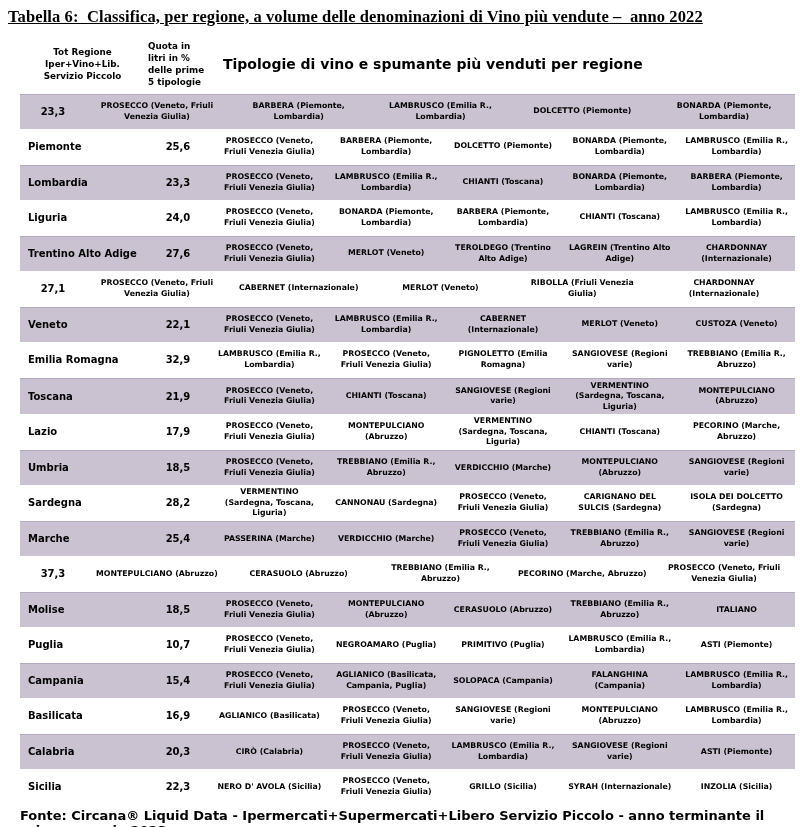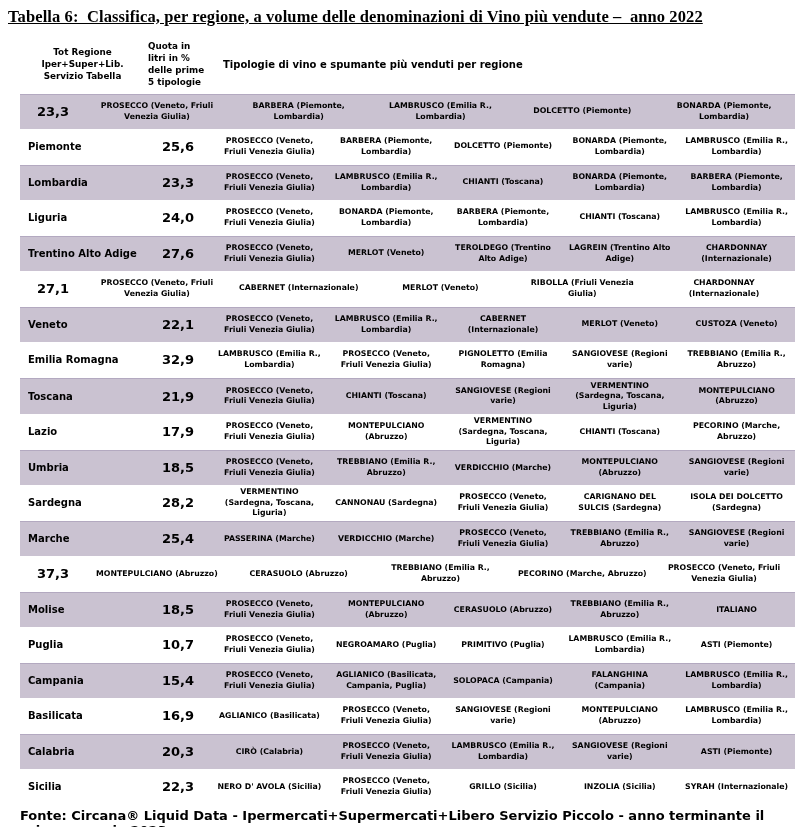--- a/index.html
+++ b/index.html
@@ -27,42 +27,42 @@
   .thead {
     display: flex;
     align-items: center;
     font-size: 8.8px;
     font-weight: bold;
     line-height: 1.35;
     padding: 4px 0 5px 0;
   }
   .th-region { width: 125px; text-align: center; padding: 0 4px; }
   .th-quota  { width: 66px;  padding: 0 3px; }
-  .th-wines  { flex: 1; text-align: left; padding-left: 12px; font-size: 10px; }
+  .th-wines  { flex: 1; text-align: left; padding-left: 12px; font-size: 14px; }
   .tbody { width: 100%; }
   .row {
     display: flex;
     align-items: stretch;
     min-height: 35.5px;
   }
   .row.band {
     background: var(--band, #cac2d1);
     border-top: 1px solid var(--band-border, #b3a9c0);
   }
   .cell { display: flex; align-items: center; }
   .c-region {
     width: 125px;
     font-size: 10px;
     font-weight: bold;
     padding-left: 8px;
     text-align: left;
   }
   .c-quota {
     width: 66px;
-    font-size: 13px;
+    font-size: 10px;
     font-weight: bold;
     justify-content: center;
     text-align: center;
   }
   .c-wine {
     flex: 1 1 0;
     font-size: 7.8px;
     font-weight: bold;
     justify-content: center;
     text-align: center;
@@ -78,21 +78,21 @@
 </head>
 <body>
 
 <div class="page">
 
   <div class="title">Tabella 6:  Classifica, per regione, a volume delle denominazioni di Vino più vendute –  anno 2022</div>
 
   <div class="table-wrap">
 
     <div class="thead">
-      <div class="th-region">Tot Regione Iper+Super+Lib. Servizio Tabella</div>
+      <div class="th-region">Tot Regione Iper+Vino+Lib. Servizio Piccolo</div>
       <div class="th-quota">Quota in litri in % delle prime 5 tipologie</div>
       <div class="th-wines">Tipologie di vino e spumante più venduti per regione</div>
     </div>
 
     <div class="tbody">
   <div class="row band">
     <div class="cell c-quota">23,3</div>
     <div class="cell c-wine">PROSECCO (Veneto, Friuli Venezia Giulia)</div>
     <div class="cell c-wine">BARBERA (Piemonte, Lombardia)</div>
     <div class="cell c-wine">LAMBRUSCO (Emilia R., Lombardia)</div>
@@ -277,22 +277,22 @@
     <div class="cell c-wine">SANGIOVESE (Regioni varie)</div>
     <div class="cell c-wine">ASTI (Piemonte)</div>
   </div>
 
   <div class="row">
     <div class="cell c-region">Sicilia</div>
     <div class="cell c-quota">22,3</div>
     <div class="cell c-wine">NERO D' AVOLA (Sicilia)</div>
     <div class="cell c-wine">PROSECCO (Veneto, Friuli Venezia Giulia)</div>
     <div class="cell c-wine">GRILLO (Sicilia)</div>
+    <div class="cell c-wine">SYRAH (Internazionale)</div>
     <div class="cell c-wine">INZOLIA (Sicilia)</div>
-    <div class="cell c-wine">SYRAH (Internazionale)</div>
   </div>
 </div>
 
   </div>
 
   <div class="footer">Fonte: Circana® Liquid Data - Ipermercati+Supermercati+Libero Servizio Piccolo - anno terminante il primo gennaio 2023</div>
 
 </div>
 
 </body></html>

